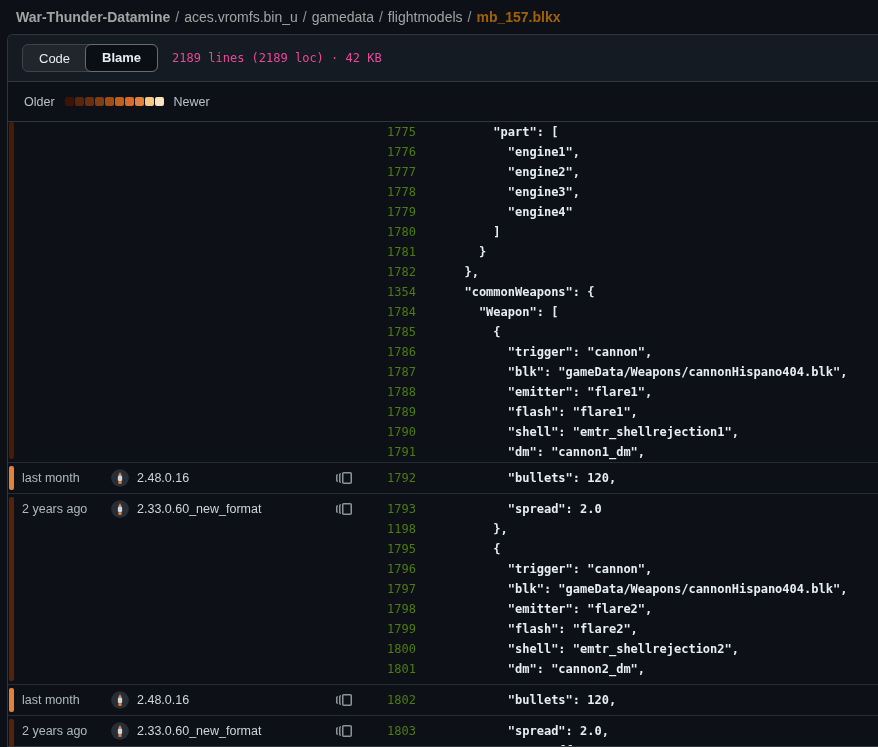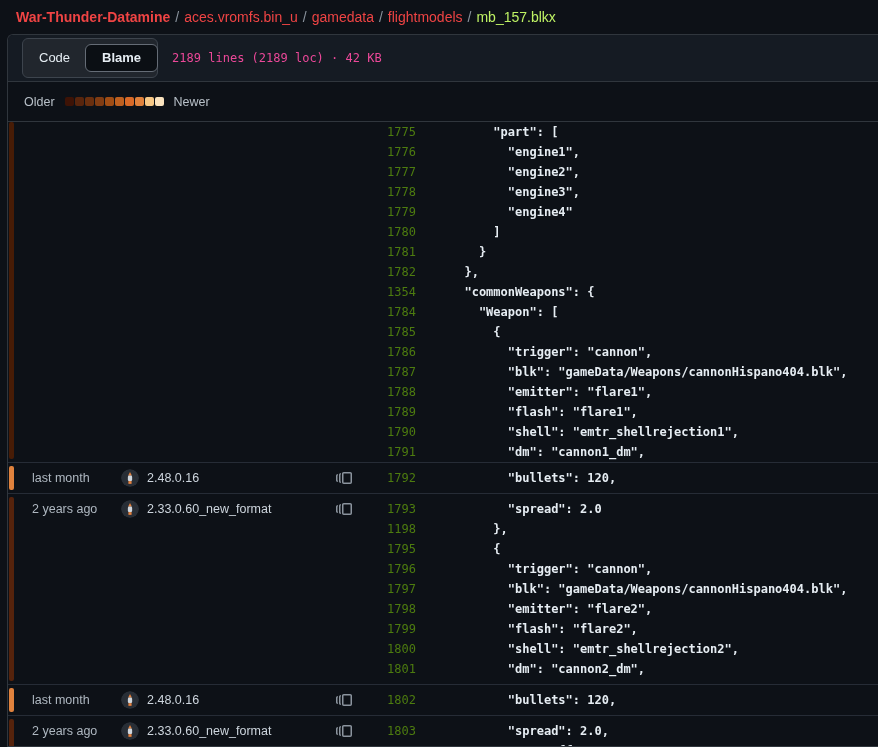--- a/index.html
+++ b/index.html
@@ -6,50 +6,50 @@
   html,body { margin:0; padding:0; }
   body {
     width:878px; height:747px; overflow:hidden;
     background:#0d1117; color:#e6edf3;
     font-family:"Liberation Sans", sans-serif;
   }
   a { text-decoration:none; }
 
   
   .breadcrumb { height:34px; display:flex; align-items:center; padding:0 16px; font-size:14px; white-space:nowrap; }
-  .crumb-link { color:#ef4444; }
+  .crumb-link { color:#a3a3a3; }
   .crumb-repo { font-weight:700; }
   .crumb-sep { color:#8b949e; margin:0 5px; }
-  .crumb-file { color:#bef264; font-weight:400; }
+  .crumb-file { color:#a16207; font-weight:700; }
 
   
   .filebox { margin-left:7px; width:871px; height:713px; border:1px solid #30363d; border-right:none; border-radius:6px 0 0 0; overflow:hidden; background:#0d1117; }
 
   
   .toolbar { height:46px; background:#151b23; display:flex; align-items:center; padding:0 14px; gap:14px; }
-  .segmented { display:flex; align-items:center; background:#21262d; border:1px solid #3d444d; border-radius:6px; height:40px; }
+  .segmented { display:flex; align-items:flex-start; background:#21262d; border:1px solid #3d444d; border-radius:6px; height:28px; }
   .seg-btn { border:none; background:transparent; color:#e6edf3; font-size:13px; line-height:26px; padding:0 16px; height:28px; border-radius:6px; font-family:inherit; cursor:pointer; }
   .seg-btn.active { background:#0b0f14; border:1px solid #656c76; font-weight:700; margin:-1px; }
   .file-meta { font-family:"DejaVu Sans Mono", monospace; font-size:12px; color:#ec4899; letter-spacing:0; }
 
   
   .legend-row { height:40px; display:flex; align-items:center; padding:0 16px; border-top:1px solid #30363d; font-size:12.5px; color:#b8c0c8; background:#0d1117; }
   .legend-label { flex:none; }
   .legend-scale { display:flex; gap:1px; margin:0 10px; }
   .legend-sq { width:9px; height:9px; border-radius:2px; }
 
   
   .blame { border-top:1px solid #30363d; }
   .hunk { position:relative; display:flex; padding-left:7px; }
   .hunk + .hunk { border-top:1px solid #262c36; }
   .hunk.padded { padding-top:5px; padding-bottom:5px; }
   .heat-bar { position:absolute; left:1px; top:3px; bottom:3px; width:5px; border-radius:2px; }
   .hunk.cut-top .heat-bar { top:0; }
   .gutter { width:351px; flex:none; overflow:hidden; }
-  .commit-row { display:flex; align-items:center; height:20px; padding-left:17px; }
+  .commit-row { display:flex; align-items:center; height:20px; padding-left:7px; }
   .commit-date { width:89px; flex:none; font-size:12.5px; color:#afb8c1; white-space:nowrap; }
   .avatar { width:18px; height:18px; border-radius:50%; flex:none; margin-right:8px; overflow:hidden; }
   .avatar svg { display:block; }
   .commit-msg { flex:1; font-size:12.5px; color:#cdd5dd; white-space:nowrap; overflow:hidden; }
   .versions-btn { flex:none; width:16px; height:16px; margin:0 14px 0 8px; color:#8b949e; background:none; border:none; padding:0; cursor:pointer; }
   .versions-btn svg { display:block; }
   .linenos { width:50px; flex:none; text-align:right; font-family:"DejaVu Sans Mono", monospace; font-size:12px; line-height:20px; color:#4d7c0f; }
   .lineno { cursor:pointer; }
   .codecol { flex:1; padding-left:34px; font-family:"DejaVu Sans Mono", monospace; font-size:12px; line-height:20px; font-weight:700; color:#e6edf3; white-space:pre; overflow:hidden; }
 </style>

